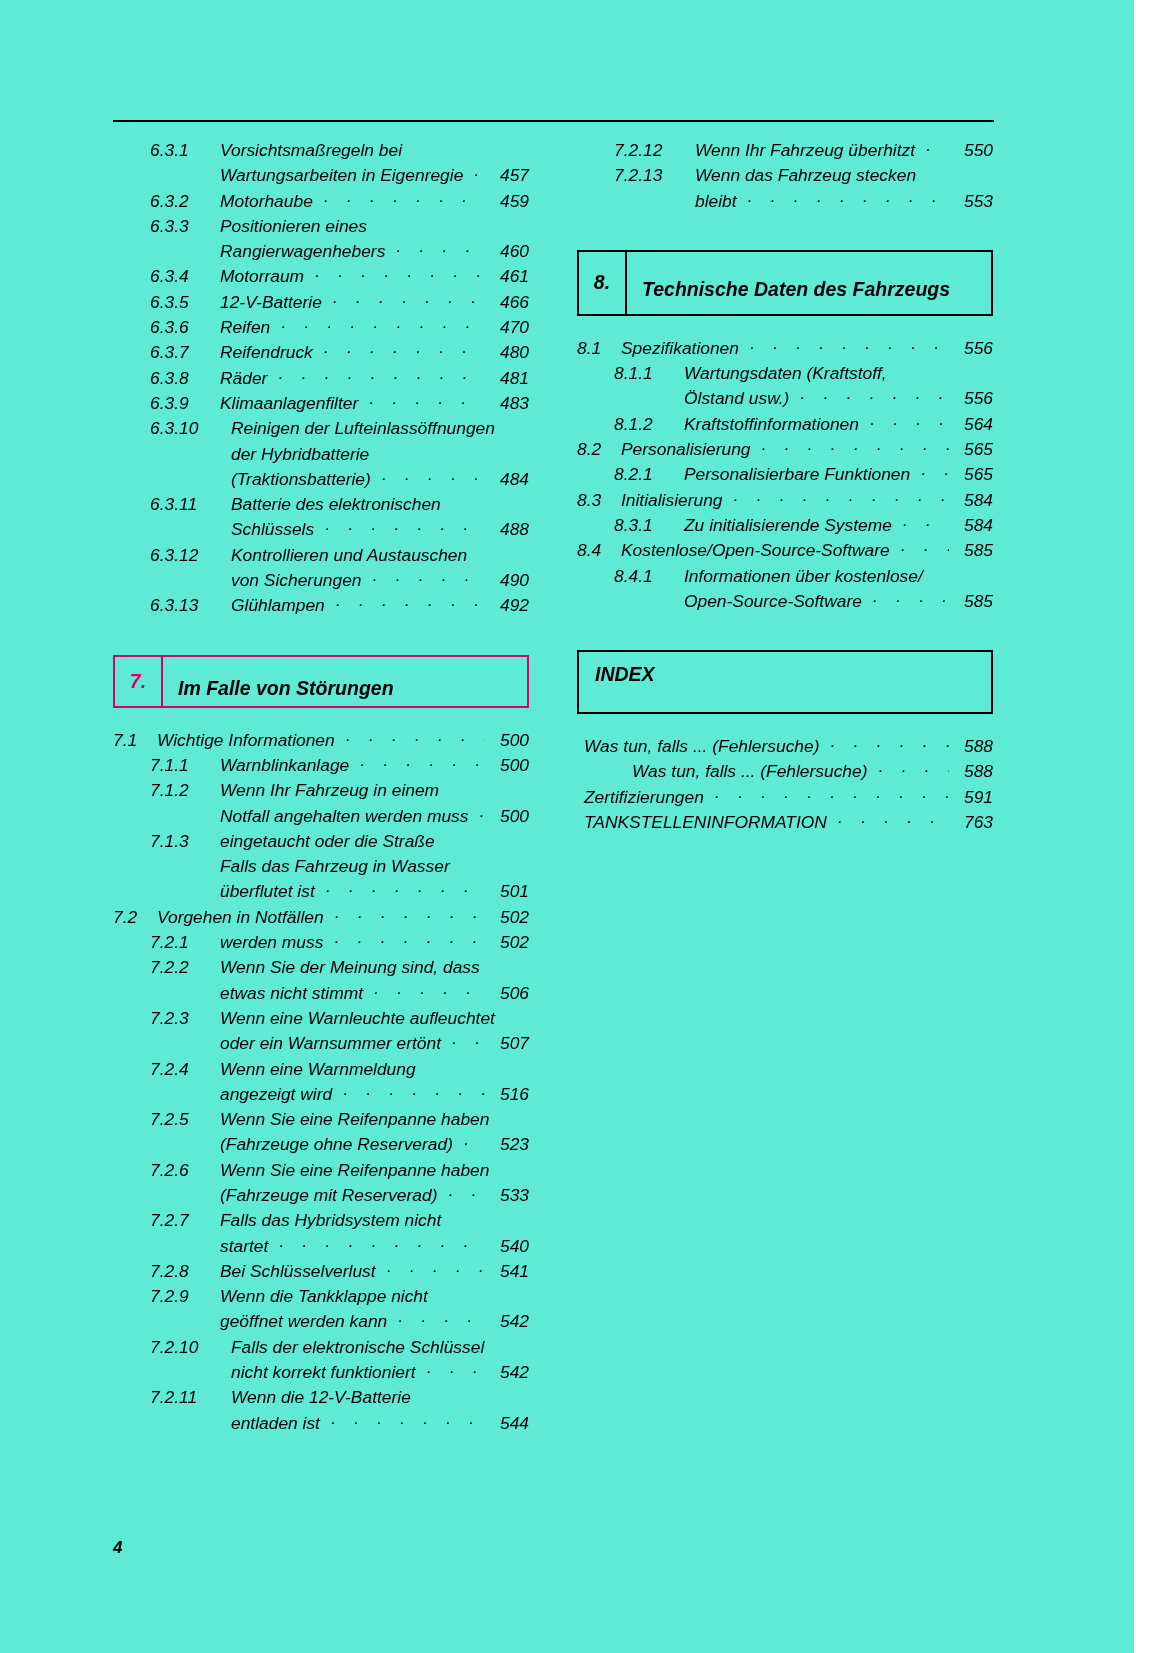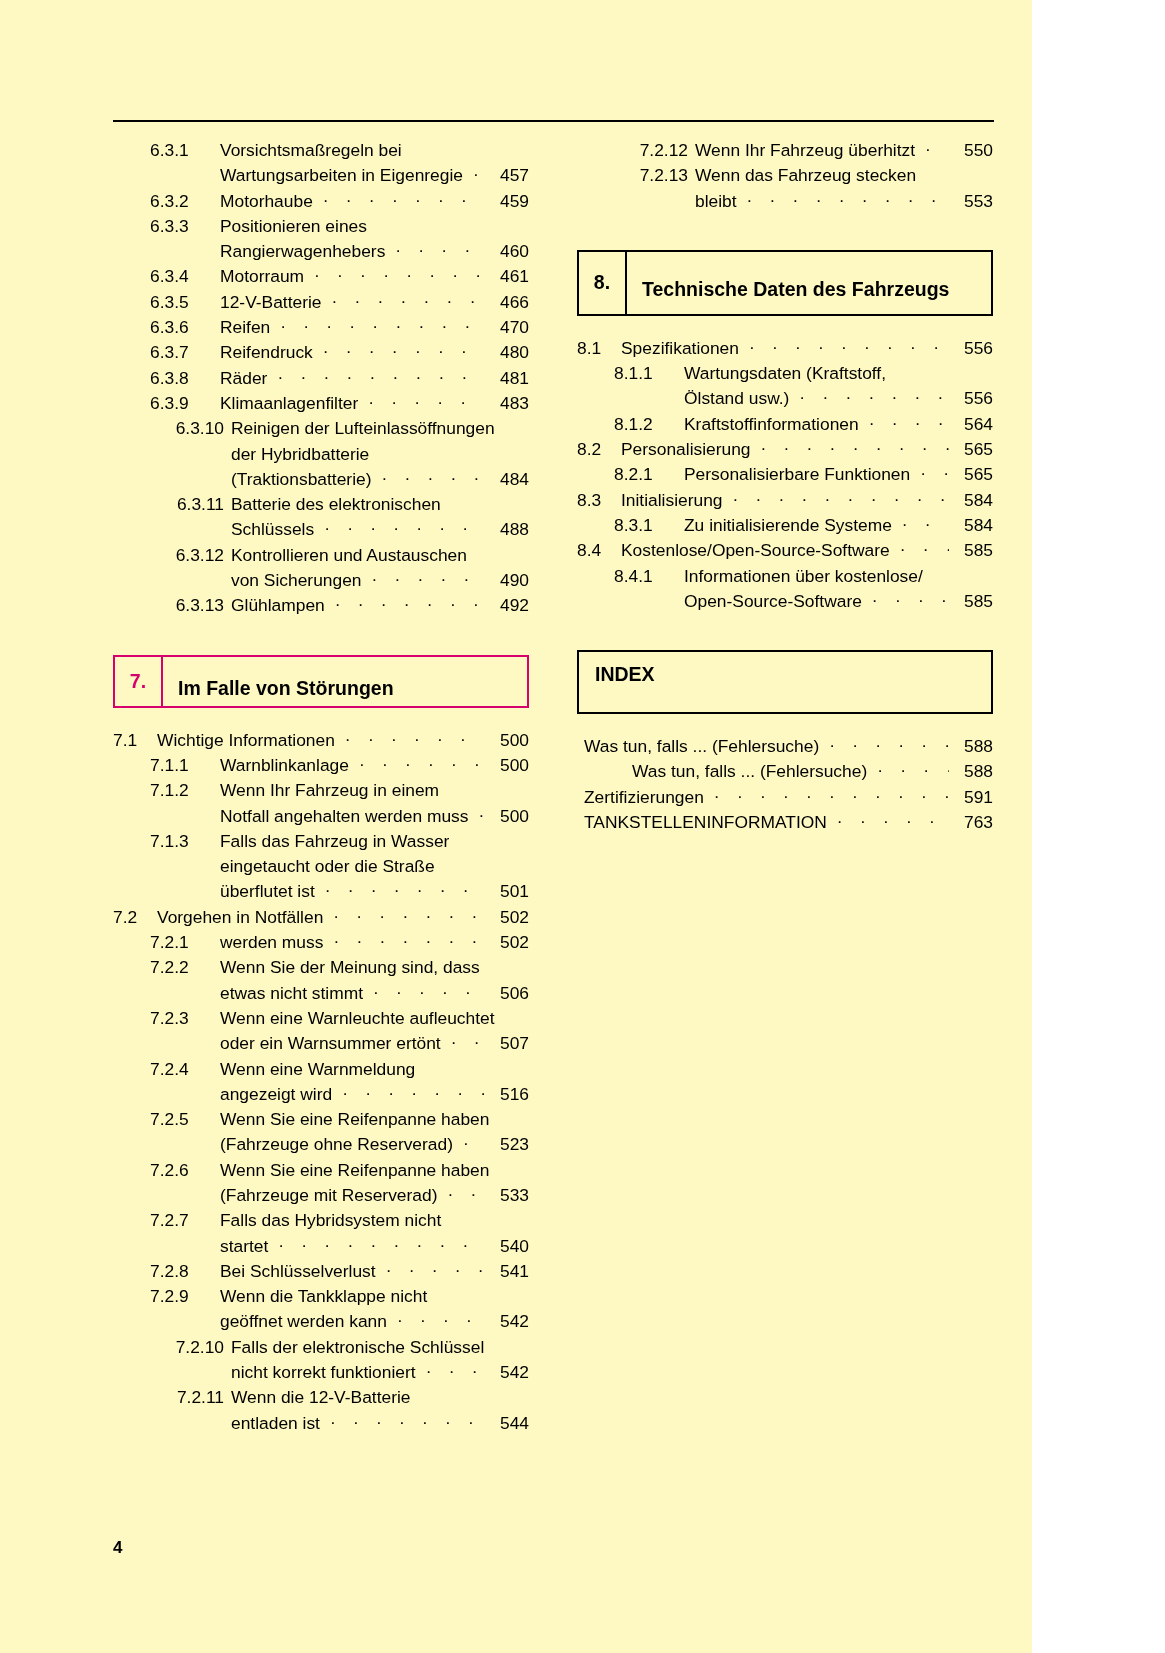--- a/index.html
+++ b/index.html
@@ -6,25 +6,26 @@
     margin: 0;
     padding: 0;
     background: #ffffff;
   }
   body {
     font-family: "Liberation Sans", "DejaVu Sans", sans-serif;
     color: #000000;
   }
   #page {
     position: relative;
-    width: 1032px;
+    width: 1134px;
     height: 1653px;
-    background: #fef9c3;
+    background: #5eead4;
     overflow: hidden;
     box-sizing: border-box;
+    font-style: italic;
   }
   
   .top-rule {
     position: absolute;
     left: 113px;
     top: 120px;
     width: 881px;
     height: 2px;
     background: #000000;
   }
@@ -57,21 +58,21 @@
     padding-right: 7px;
   }
   .toc-entry .body {
     flex: 1 1 auto;
     min-width: 0;
   }
   
   .lvl2 > .num { width: 37px; }
   .lvl3 > .num { width: 63px; }
   .lvl3 { padding-left: 37px; }
-  .lvl4 > .num { width: 74px; text-align: right; }
+  .lvl4 > .num { width: 74px; }
   .lvl4 { padding-left: 37px; }
   .idx-lvl1 { padding-left: 0; }
   .idx-lvl2 { padding-left: 48px; }
 
   
   .lastline {
     display: flex;
     align-items: baseline;
     width: 100%;
   }
@@ -347,22 +348,22 @@
               <div class="lastline">
                 <span class="txt">Notfall angehalten werden muss</span>
                 <span class="leaders">· · · · · · · · · · · · · · · · · · · · · · · · · · · · · · · · · · · · · · · · · ·</span>
                 <span class="pg">500</span>
               </div>
             </div>
           </div>
           <div class="toc-entry lvl3">
             <div class="num">7.1.3</div>
             <div class="body">
+              <div class="cont">eingetaucht oder die Straße</div>
               <div class="cont">Falls das Fahrzeug in Wasser</div>
-              <div class="cont">eingetaucht oder die Straße</div>
               <div class="lastline">
                 <span class="txt">überflutet ist</span>
                 <span class="leaders">· · · · · · · · · · · · · · · · · · · · · · · · · · · · · · · · · · · · · · · · · ·</span>
                 <span class="pg">501</span>
               </div>
             </div>
           </div>
           <div class="toc-entry lvl2">
             <div class="num">7.2</div>
             <div class="body">

